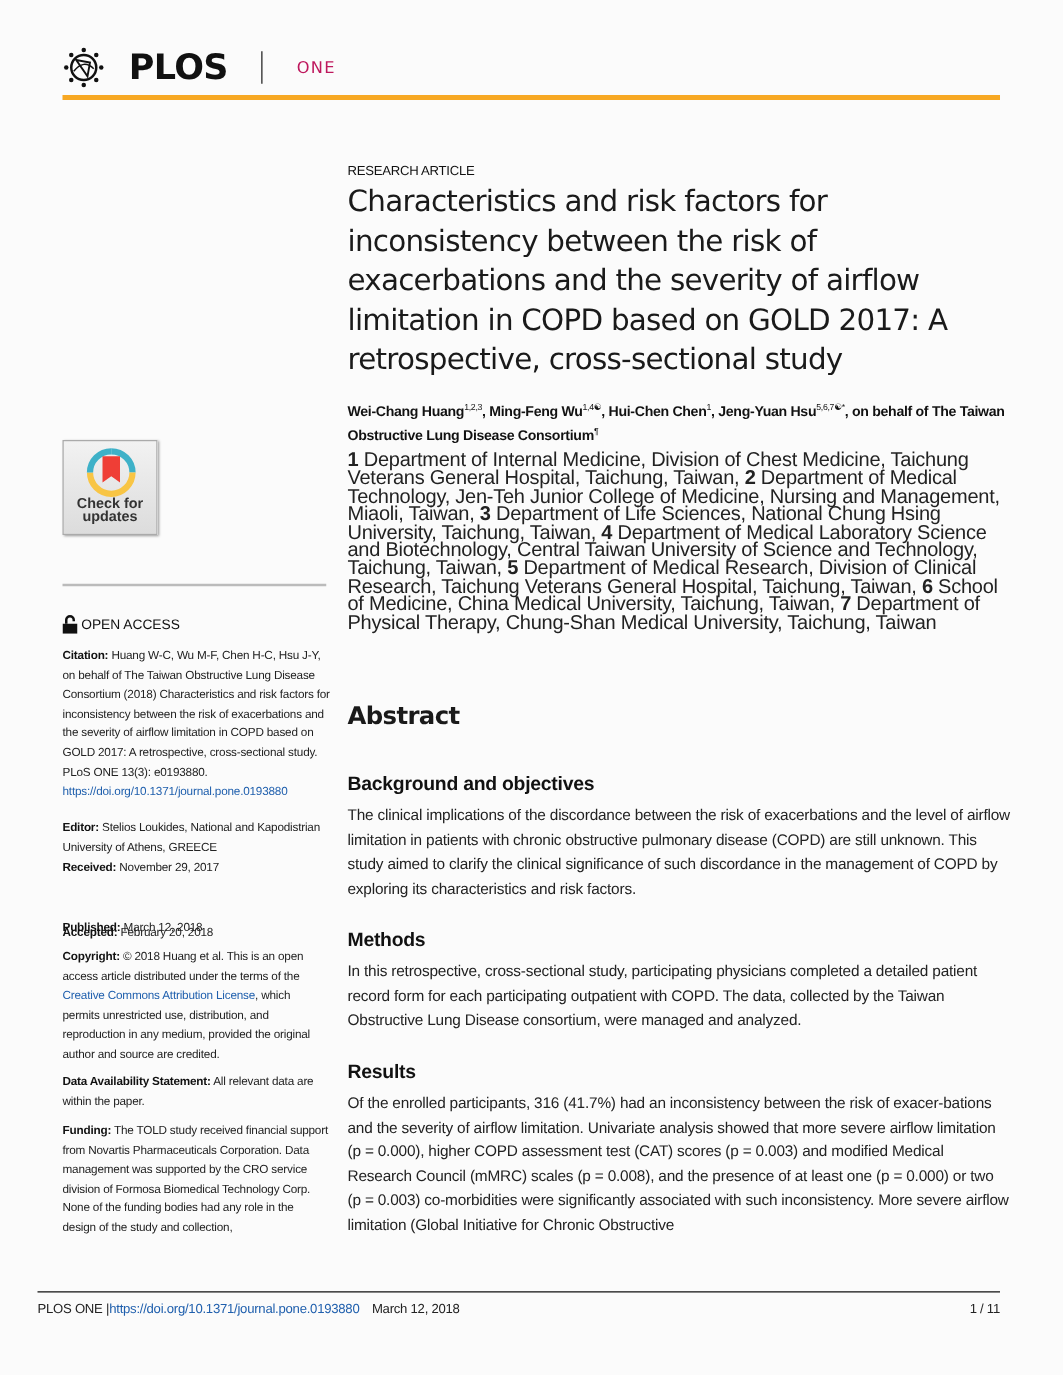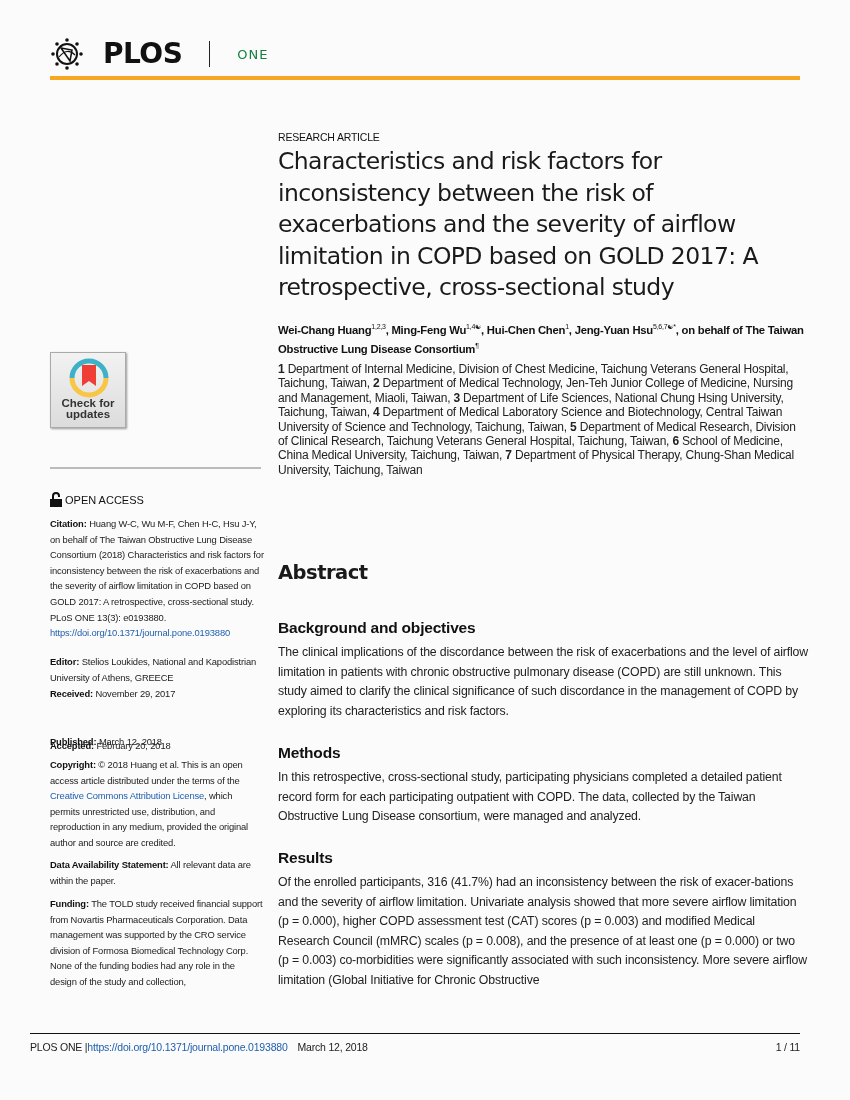--- a/index.html
+++ b/index.html
@@ -5,39 +5,39 @@
   * { margin: 0; padding: 0; box-sizing: border-box; }
   html, body { width: 850px; height: 1100px; background: #fbfbfb; overflow: hidden; }
   body { position: relative; font-family: "Liberation Sans", sans-serif; color: #111; }
 
   
   .header { position: absolute; left: 50px; top: 36px; width: 750px; height: 44px; }
   .logo { position: absolute; left: 0; top: 0; display: flex; align-items: center; height: 36px; gap: 17px; }
   .logo-mark { width: 34px; height: 34px; }
   .logo-text { font-family: "DejaVu Sans", sans-serif; font-weight: 900; font-size: 28px; letter-spacing: -0.5px; margin-left: 2px; color: #111; line-height: 34px; }
   .logo-sep { width: 1px; height: 26px; background: #222; margin: 0 10px 0 10px; }
-  .logo-sub { font-family: "DejaVu Sans", sans-serif; font-size: 13px; letter-spacing: 1px; color: #15803d; text-align: right; }
+  .logo-sub { font-family: "DejaVu Sans", sans-serif; font-size: 13px; letter-spacing: 1px; color: #be185d; text-align: right; }
   .orange-rule { position: absolute; left: 50px; top: 76px; width: 750px; height: 4px; background: #f7a823; }
   .crossmark { position: absolute; left: 50px; top: 352px; width: 76px; height: 76px; border: 1px solid #aaa; background: linear-gradient(#f2f2f2, #dcdcdc); box-shadow: 1px 1px 2px #999; }
   .crossmark svg { position: absolute; left: 16px; top: 5px; }
   .crossmark-label { position: absolute; left: 0; top: 45px; width: 100%; text-align: center; font-size: 11.5px; line-height: 11px; font-weight: bold; color: #333; font-family: "Liberation Sans", sans-serif; }
   .side-rule { position: absolute; left: 50px; top: 467px; width: 211px; height: 2px; background: #bbb; }
   .open-access { position: absolute; left: 50px; top: 492px; display: flex; align-items: center; font-size: 11px; color: #111; }
   .open-access svg { margin-right: 3px; }
   .meta { position: absolute; left: 50px; width: 214px; font-family: "Liberation Sans", sans-serif; font-size: 9.4px; line-height: 15.6px; color: #222; letter-spacing: -0.15px; }
   .meta b { font-weight: bold; color: #111; }
   .meta a { color: #1f5fad; text-decoration: none; }
 
   
   .main { position: absolute; left: 278px; width: 530px; }
   .article-type { top: 131px; font-size: 10.5px; color: #111; letter-spacing: -0.2px; }
   .title { top: 146px; font-family: "DejaVu Sans", sans-serif; font-size: 23.5px; line-height: 31.6px; color: #1a1a1a; font-weight: normal; letter-spacing: -0.6px; }
   .authors { top: 319px; font-weight: bold; font-size: 11.3px; line-height: 15px; letter-spacing: -0.25px; }
   .authors sup { font-size: 7px; font-weight: normal; }
-  .affil { top: 362px; font-size: 12px; line-height: 14.4px; color: #222; letter-spacing: -0.2px; }
+  .affil { top: 362px; font-size: 16px; line-height: 14.4px; color: #222; letter-spacing: -0.2px; }
   .affil b { font-weight: bold; }
   .notes { top: 486px; font-size: 10.1px; line-height: 14.4px; color: #222; letter-spacing: -0.2px; }
   .notes a { color: #1f5fad; text-decoration: none; }
   .abstract-h { top: 561px; font-family: "DejaVu Sans", sans-serif; font-size: 19.5px; color: #1a1a1a; letter-spacing: -0.5px; }
   .sec-h { font-weight: bold; font-size: 15.5px; color: #111; letter-spacing: -0.2px; }
   .sec-p { font-size: 12.3px; line-height: 19.6px; color: #222; letter-spacing: -0.15px; }
 
   
   .footer-rule { position: absolute; left: 30px; top: 1033px; width: 770px; height: 1px; background: #111; }
   .footer { position: absolute; left: 30px; top: 1041px; width: 770px; font-size: 10.5px; color: #222; display: flex; letter-spacing: -0.2px; }

